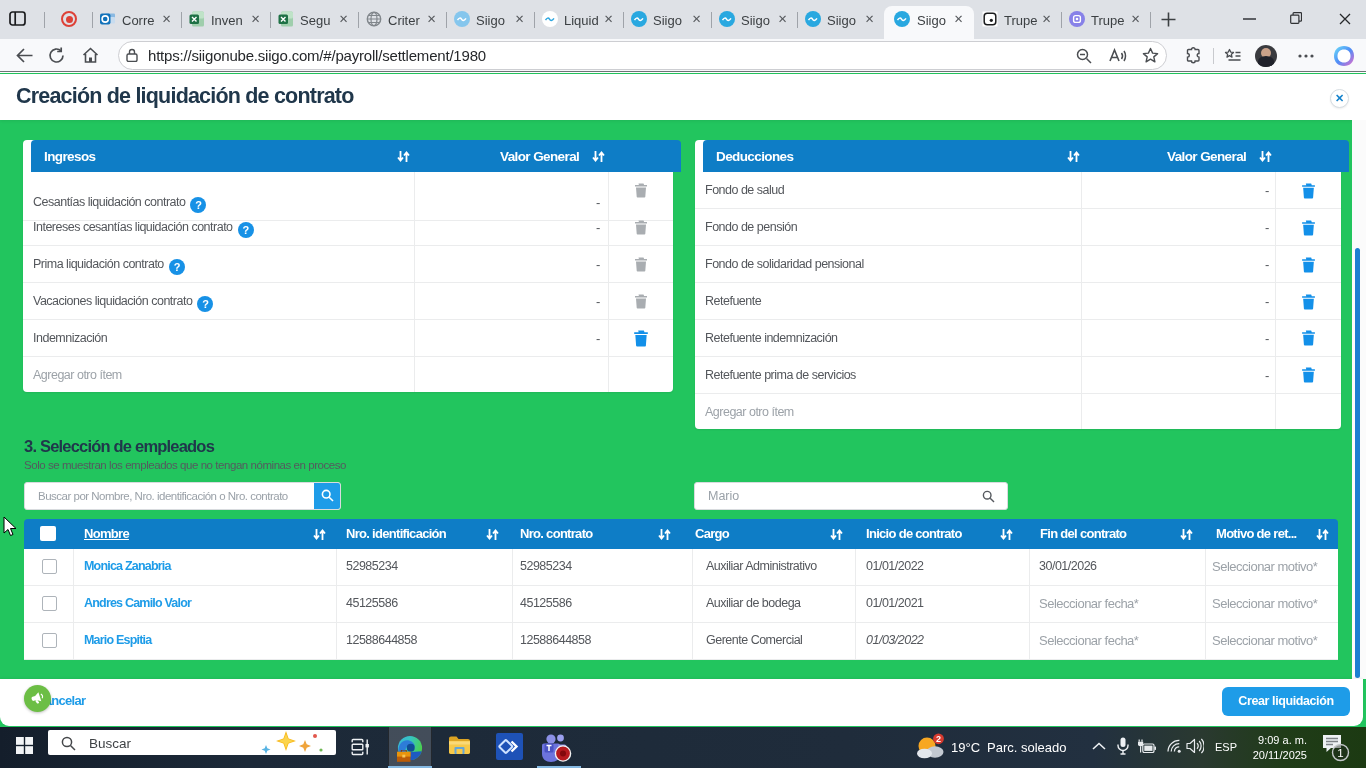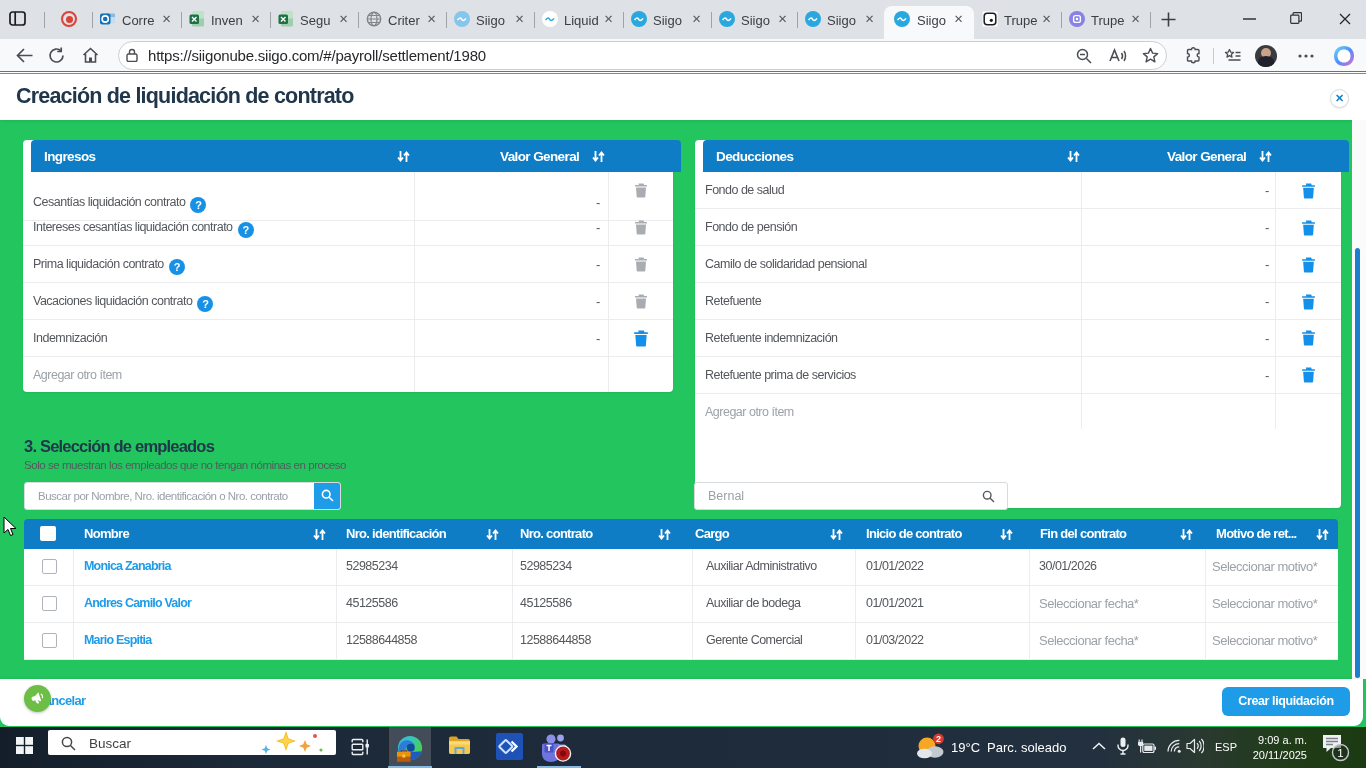--- a/index.html
+++ b/index.html
@@ -330,21 +330,21 @@
         <path fill="#a9adb1" d="M4.5 0.5h5l0.6 1.5H13v1.5H1V2h3.9zM2 4.5h10l-0.7 9.3c0 .4-.4.7-.8.7H3.5c-.4 0-.8-.3-.8-.7z"></path>
       </svg>
     <svg class="tr-g" style="position:absolute;left:611px;top:154px;" width="14" height="15" viewBox="0 0 14 15">
         <path fill="#a9adb1" d="M4.5 0.5h5l0.6 1.5H13v1.5H1V2h3.9zM2 4.5h10l-0.7 9.3c0 .4-.4.7-.8.7H3.5c-.4 0-.8-.3-.8-.7z"></path>
       </svg>
     <svg class="tr-g" style="position:absolute;left:610px;top:190px;" width="16" height="17" viewBox="0 0 14 15">
         <path fill="#1390e9" d="M4.5 0.5h5l0.6 1.5H13v1.5H1V2h3.9zM2 4.5h10l-0.7 9.3c0 .4-.4.7-.8.7H3.5c-.4 0-.8-.3-.8-.7z"></path>
       </svg>
   </div>
 
-  <div class="card" style="left:695px; top:67px; width:646px; height:368px;">
+  <div class="card" style="left:695px; top:67px; width:646px; height:289px;">
     <div class="thead">
       <span style="position:absolute;left:13px;top:9px;font-size:13.5px;">Deducciones</span>
       <svg class="sorti" style="position:absolute;left:364px;top:10px;" width="13" height="13" viewBox="0 0 13 13">
           <path d="M3.5 1v9M1 7.5L3.5 10.5L6 7.5" stroke="#fff" stroke-width="1.8" fill="none"></path>
           <path d="M9.5 12V3M7 5.5L9.5 2.5L12 5.5" stroke="#fff" stroke-width="1.8" fill="none"></path>
         </svg>
       <span style="position:absolute;left:464px;top:9px;font-size:13.5px;">Valor General</span>
       <svg class="sorti" style="position:absolute;left:556px;top:10px;" width="13" height="13" viewBox="0 0 13 13">
           <path d="M3.5 1v9M1 7.5L3.5 10.5L6 7.5" stroke="#fff" stroke-width="1.8" fill="none"></path>
           <path d="M9.5 12V3M7 5.5L9.5 2.5L12 5.5" stroke="#fff" stroke-width="1.8" fill="none"></path>
@@ -352,21 +352,21 @@
     </div>
     <div class="row" style="top:32px;">
         <span class="rowlbl">Fondo de salud</span>
         <span class="dash" style="left:570px;">-</span>
       </div>
     <div class="row" style="top:69px;">
         <span class="rowlbl">Fondo de pensión</span>
         <span class="dash" style="left:570px;">-</span>
       </div>
     <div class="row" style="top:106px;">
-        <span class="rowlbl">Camilo de solidaridad pensional</span>
+        <span class="rowlbl">Fondo de solidaridad pensional</span>
         <span class="dash" style="left:570px;">-</span>
       </div>
     <div class="row" style="top:143px;">
         <span class="rowlbl">Retefuente</span>
         <span class="dash" style="left:570px;">-</span>
       </div>
     <div class="row" style="top:180px;">
         <span class="rowlbl">Retefuente indemnización</span>
         <span class="dash" style="left:570px;">-</span>
       </div>
@@ -404,30 +404,30 @@
   <div class="inp" style="left:24px;top:409px;width:317px;">
     <span style="position:absolute;left:13px;top:7px;font-size:11.5px;letter-spacing:-0.5px;">Buscar por Nombre, Nro. identificación o Nro. contrato</span>
     <div style="position:absolute;right:-1px;top:-1px;width:27px;height:28px;background:#1e9ce8;border-radius:0 3px 3px 0;">
       <svg style="position:absolute;left:7px;top:7px;" width="13" height="13" viewBox="0 0 13 13">
           <circle cx="5.2" cy="5.2" r="3.8" stroke="#fff" stroke-width="1.6" fill="none"></circle>
           <path d="M8.2 8.2L12 12" stroke="#fff" stroke-width="1.6"></path>
         </svg>
     </div>
   </div>
   <div class="inp" style="left:694px;top:409px;width:314px;">
-    <span style="position:absolute;left:13px;top:6px;">Bernal</span>
+    <span style="position:absolute;left:13px;top:6px;">Mario</span>
     <svg style="position:absolute;right:12px;top:7px;" width="13" height="13" viewBox="0 0 13 13">
         <circle cx="5.2" cy="5.2" r="3.8" stroke="#55595e" stroke-width="1.4" fill="none"></circle>
         <path d="M8.2 8.2L12 12" stroke="#55595e" stroke-width="1.4"></path>
       </svg>
   </div>
 
   <div class="ehead" style="left:24px;top:446px;width:1314px;height:30px;">
     <div style="position:absolute;left:16px;top:7px;width:16px;height:15px;background:#fff;border-radius:2px;"></div>
-    <span style="position:absolute;left:60px;top:7px;">Nombre</span>
+    <span style="position:absolute;left:60px;top:7px;text-decoration:underline;">Nombre</span>
     <svg style="position:absolute;left:289px;top:9px;" width="13" height="13" viewBox="0 0 13 13">
         <path d="M3.5 1v9M1 7.5L3.5 10.5L6 7.5" stroke="#fff" stroke-width="1.8" fill="none"></path>
         <path d="M9.5 12V3M7 5.5L9.5 2.5L12 5.5" stroke="#fff" stroke-width="1.8" fill="none"></path>
       </svg>
     <span style="position:absolute;left:322px;top:7px;">Nro. identificación</span>
     <svg style="position:absolute;left:462px;top:9px;" width="13" height="13" viewBox="0 0 13 13">
         <path d="M3.5 1v9M1 7.5L3.5 10.5L6 7.5" stroke="#fff" stroke-width="1.8" fill="none"></path>
         <path d="M9.5 12V3M7 5.5L9.5 2.5L12 5.5" stroke="#fff" stroke-width="1.8" fill="none"></path>
       </svg>
     <span style="position:absolute;left:496px;top:7px;">Nro. contrato</span>
@@ -475,21 +475,21 @@
     <span style="position:absolute;left:842px;top:10px;">01/01/2021</span>
     <span class="ph" style="position:absolute;left:1015px;top:10px;font-size:13px;">Seleccionar fecha*</span>
     <span class="ph" style="position:absolute;left:1188px;top:10px;font-size:13px;">Seleccionar motivo*</span>
   </div>
   <div class="erow" style="left:24px;top:550px;width:1314px;height:37px;">
     <div class="cb" style="left:18px;top:10px;"></div>
     <span class="name" style="position:absolute;left:60px;top:10px;">Mario Espitia</span>
     <span style="position:absolute;left:322px;top:10px;">12588644858</span>
     <span style="position:absolute;left:496px;top:10px;">12588644858</span>
     <span style="position:absolute;left:682px;top:10px;">Gerente Comercial</span>
-    <span style="position:absolute;left:842px;top:10px;">01/03/2022</span>
+    <span style="position:absolute;left:842px;top:10px;font-style:italic;">01/03/2022</span>
     <span class="ph" style="position:absolute;left:1015px;top:10px;font-size:13px;">Seleccionar fecha*</span>
     <span class="ph" style="position:absolute;left:1188px;top:10px;font-size:13px;">Seleccionar motivo*</span>
   </div>
   <div class="colline" style="left:73px;top:549px;height:111px;top:476px;"></div>
   <div class="colline" style="left:336px;top:476px;height:111px;"></div>
   <div class="colline" style="left:512px;top:476px;height:111px;"></div>
   <div class="colline" style="left:692px;top:476px;height:111px;"></div>
   <div class="colline" style="left:855px;top:476px;height:111px;"></div>
   <div class="colline" style="left:1029px;top:476px;height:111px;"></div>
   <div class="colline" style="left:1205px;top:476px;height:111px;"></div>

